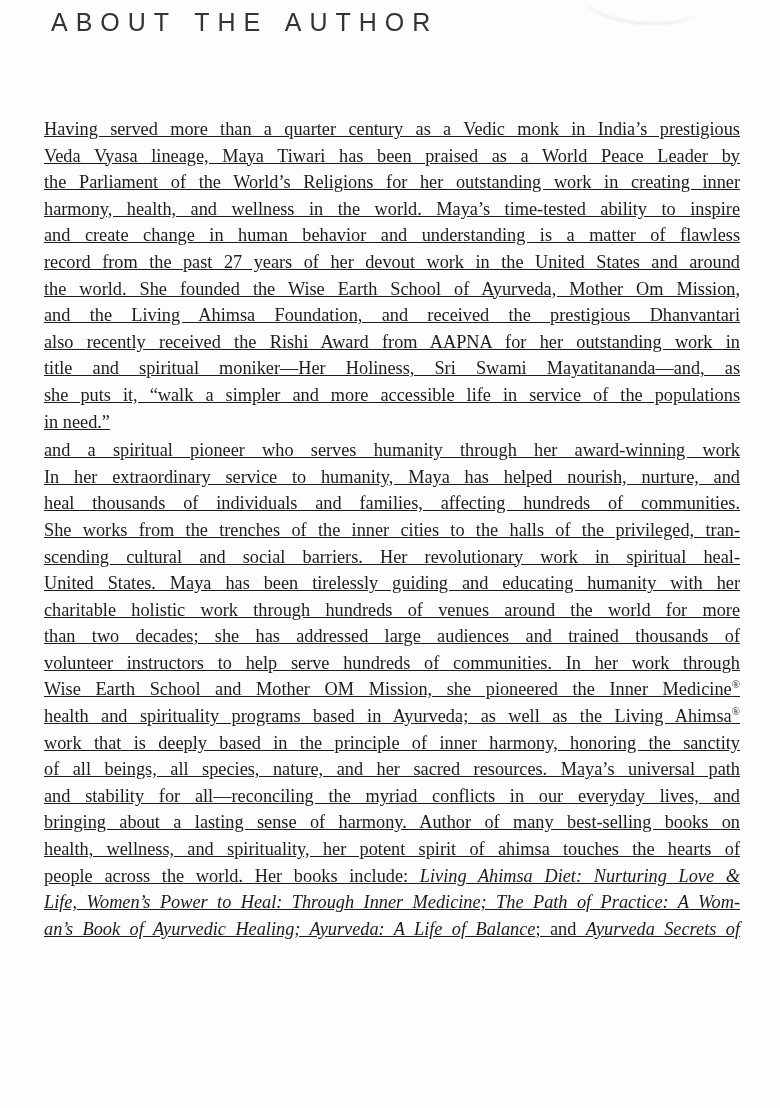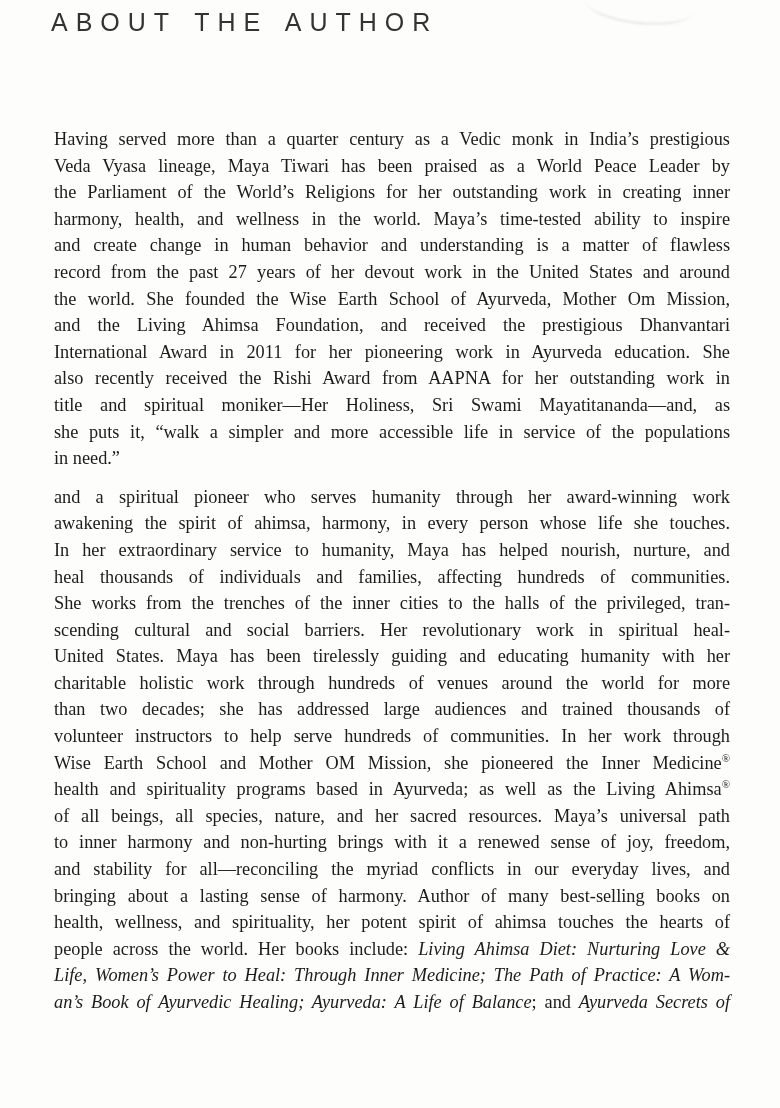--- a/index.html
+++ b/index.html
@@ -41,21 +41,21 @@
   }
   .body-text {
     position: absolute;
     left: 42px;
     top: 114px;
     width: 700px;
     font-size: 18.3px;
     line-height: 26.6px;
     color: #1c1c1a;
   }
-  .paragraph { margin: 12px; }
+  .paragraph { margin: 2px; text-decoration: underline; }
   .line {
     text-align: justify;
     text-align-last: justify;
   }
   .line.no-just {
     text-align-last: left;
   }
   .line.indent {
     text-indent: 30px;
   }
@@ -75,41 +75,39 @@
   <div class="body-text">
       <div class="paragraph">
         <div class="line"><span>Having served more than a quarter century as a Vedic monk in India’s prestigious</span></div>
         <div class="line"><span>Veda Vyasa lineage, Maya Tiwari has been praised as a World Peace Leader by</span></div>
         <div class="line"><span>the Parliament of the World’s Religions for her outstanding work in creating inner</span></div>
         <div class="line"><span>harmony, health, and wellness in the world. Maya’s time-tested ability to inspire</span></div>
         <div class="line"><span>and create change in human behavior and understanding is a matter of flawless</span></div>
         <div class="line"><span>record from the past 27 years of her devout work in the United States and around</span></div>
         <div class="line"><span>the world. She founded the Wise Earth School of Ayurveda, Mother Om Mission,</span></div>
         <div class="line"><span>and the Living Ahimsa Foundation, and received the prestigious Dhanvantari</span></div>
-        <div class="line"><span>International Award in 2011 for her pioneering work in Ayurveda education. She</span></div>
         <div class="line"><span>also recently received the Rishi Award from AAPNA for her outstanding work in</span></div>
         <div class="line"><span>title and spiritual moniker—Her Holiness, Sri Swami Mayatitananda—and, as</span></div>
         <div class="line"><span>she puts it, “walk a simpler and more accessible life in service of the populations</span></div>
         <div class="line no-just"><span>in need.”</span></div>
       </div>
       <div class="paragraph">
         <div class="line"><span>and a spiritual pioneer who serves humanity through her award-winning work</span></div>
-        <div class="line"><span>awakening the spirit of ahimsa, harmony, in every person whose life she touches.</span></div>
         <div class="line"><span>In her extraordinary service to humanity, Maya has helped nourish, nurture, and</span></div>
         <div class="line"><span>heal thousands of individuals and families, affecting hundreds of communities.</span></div>
         <div class="line"><span>She works from the trenches of the inner cities to the halls of the privileged, tran-</span></div>
         <div class="line"><span>scending cultural and social barriers. Her revolutionary work in spiritual heal-</span></div>
         <div class="line"><span>United States. Maya has been tirelessly guiding and educating humanity with her</span></div>
         <div class="line"><span>charitable holistic work through hundreds of venues around the world for more</span></div>
         <div class="line"><span>than two decades; she has addressed large audiences and trained thousands of</span></div>
         <div class="line"><span>volunteer instructors to help serve hundreds of communities. In her work through</span></div>
         <div class="line"><span>Wise Earth School and Mother OM Mission, she pioneered the Inner Medicine</span><span class="sup">®</span></div>
         <div class="line"><span>health and spirituality programs based in Ayurveda; as well as the Living Ahimsa</span><span class="sup">®</span></div>
+        <div class="line"><span>work that is deeply based in the principle of inner harmony, honoring the sanctity</span></div>
         <div class="line"><span>of all beings, all species, nature, and her sacred resources. Maya’s universal path</span></div>
-        <div class="line"><span>to inner harmony and non-hurting brings with it a renewed sense of joy, freedom,</span></div>
         <div class="line"><span>and stability for all—reconciling the myriad conflicts in our everyday lives, and</span></div>
         <div class="line"><span>bringing about a lasting sense of harmony. Author of many best-selling books on</span></div>
         <div class="line"><span>health, wellness, and spirituality, her potent spirit of ahimsa touches the hearts of</span></div>
         <div class="line"><span>people across the world. Her books include: </span><span class="it">Living Ahimsa Diet: Nurturing Love &amp;</span></div>
         <div class="line"><span class="it">Life, Women’s Power to Heal: Through Inner Medicine; The Path of Practice: A Wom-</span></div>
         <div class="line"><span class="it">an’s Book of Ayurvedic Healing; Ayurveda: A Life of Balance</span><span>; and </span><span class="it">Ayurveda Secrets of</span></div>
       </div>
     </div>
 </div>
 

